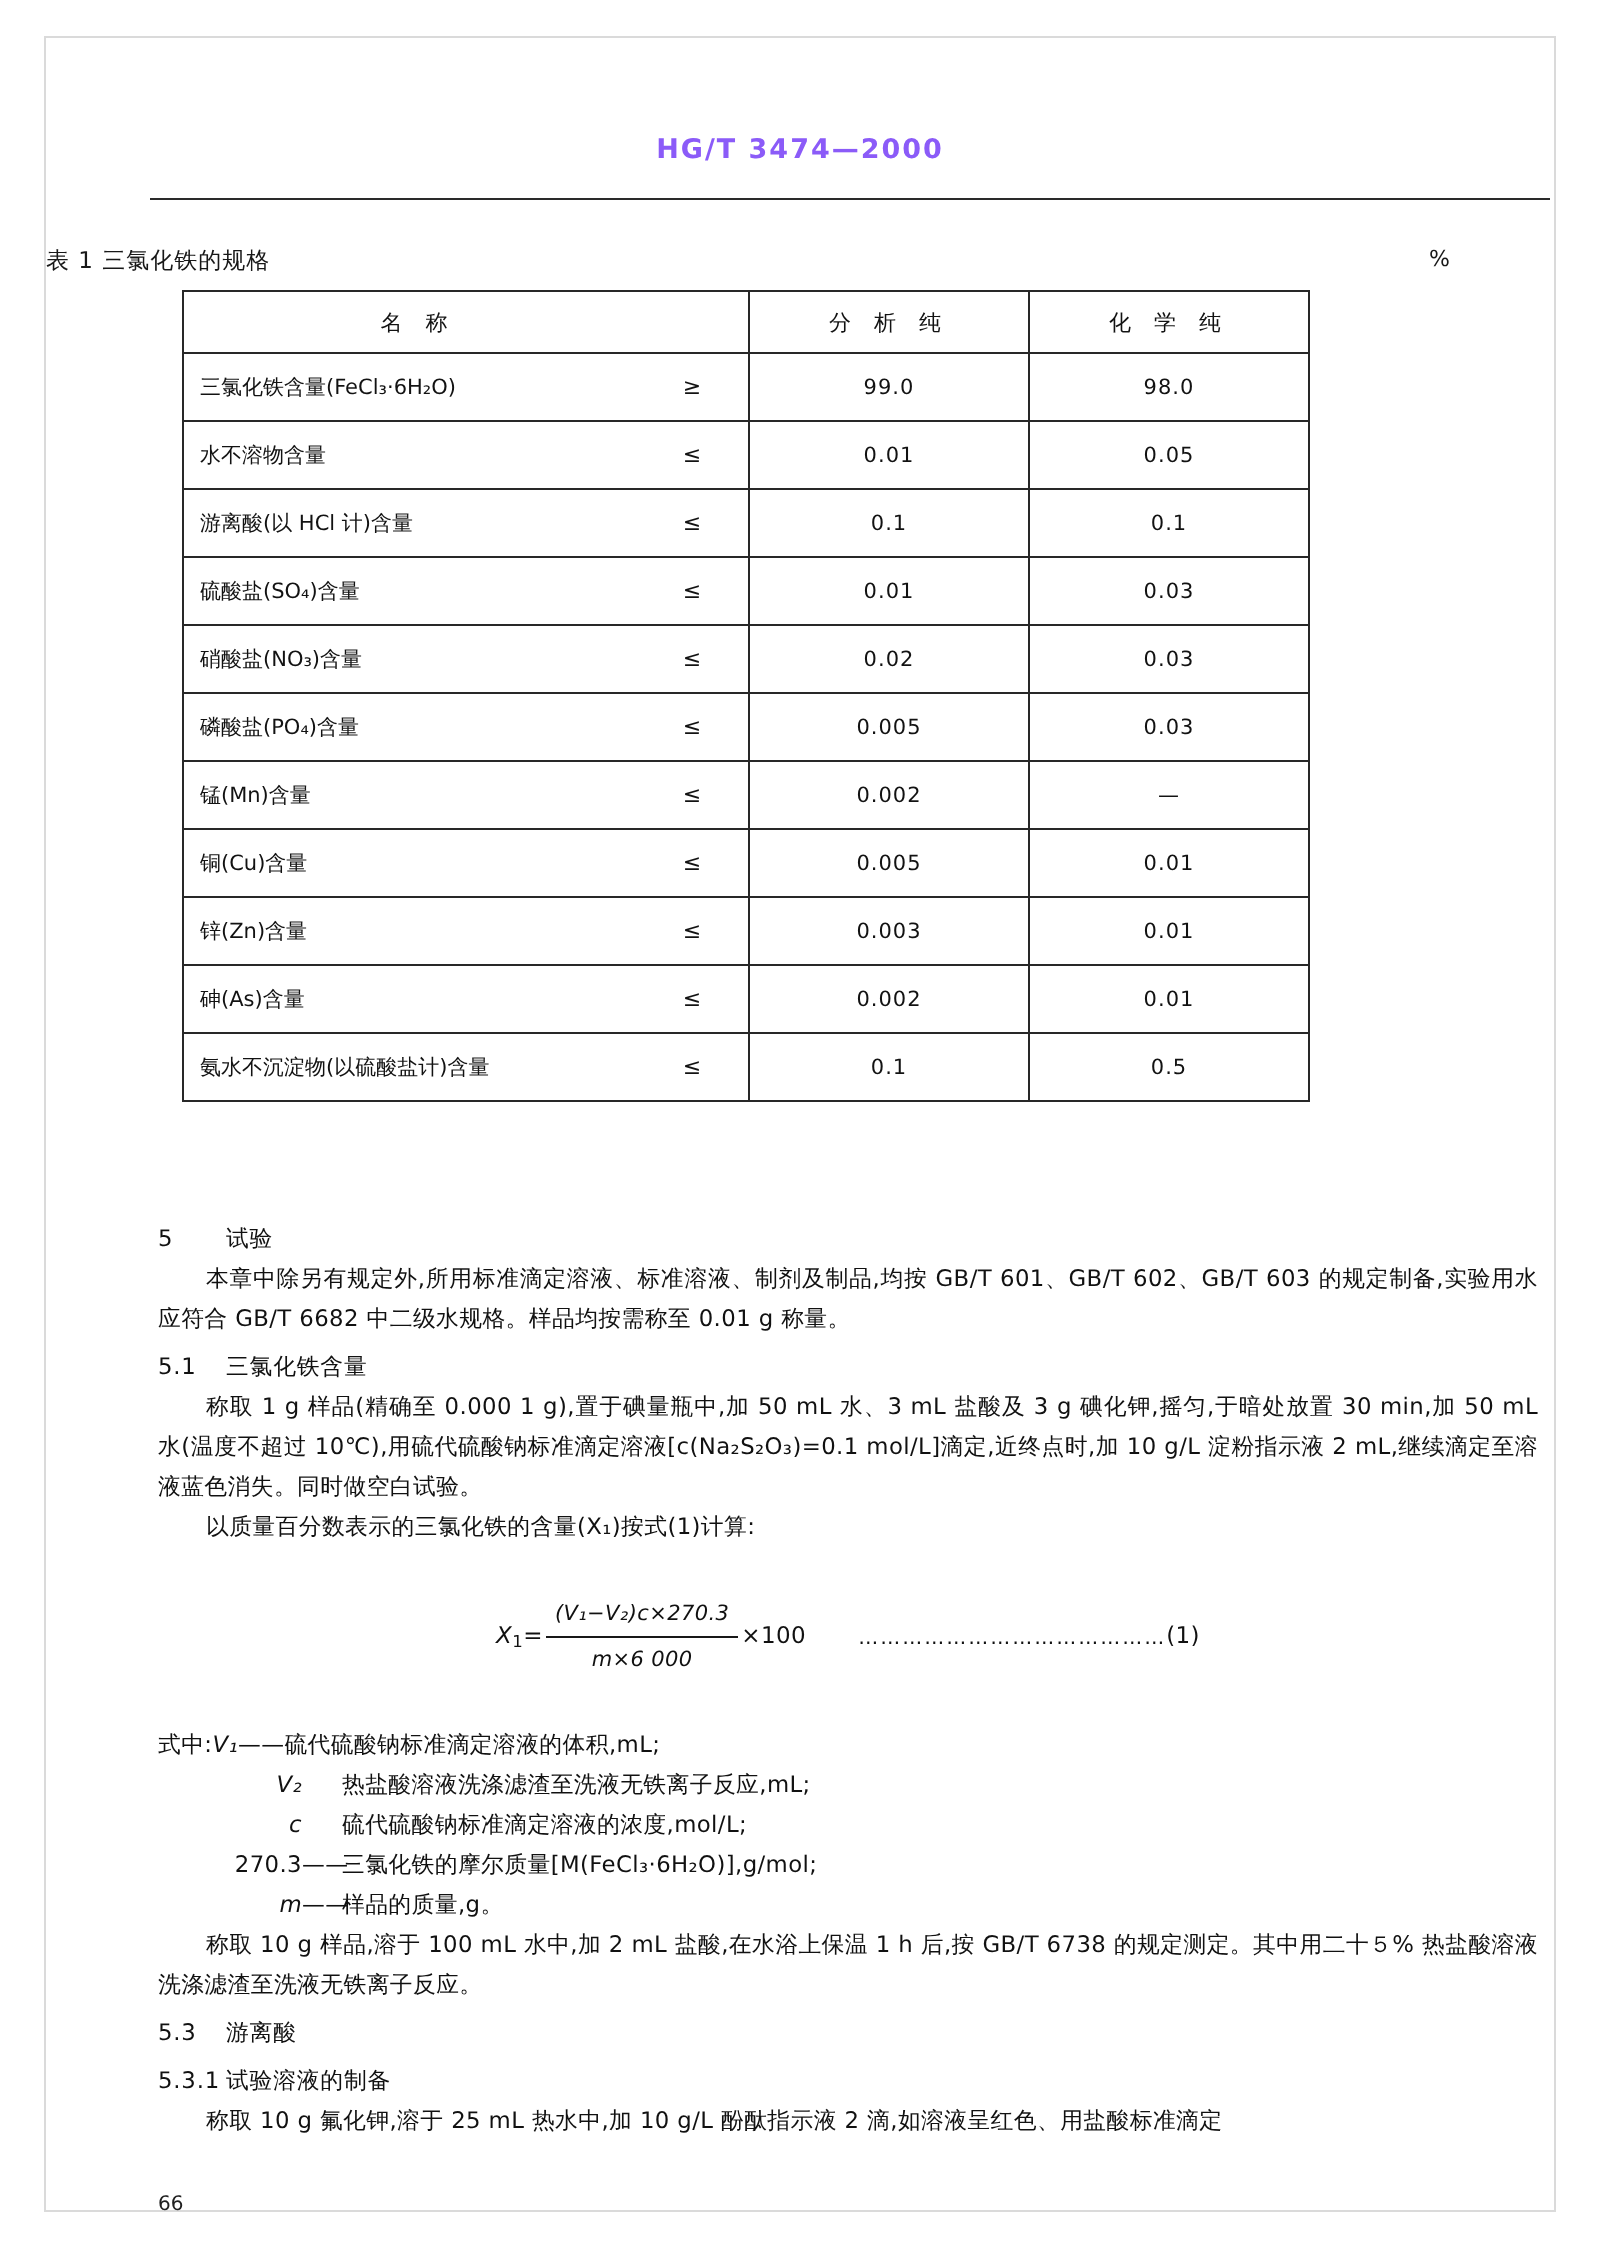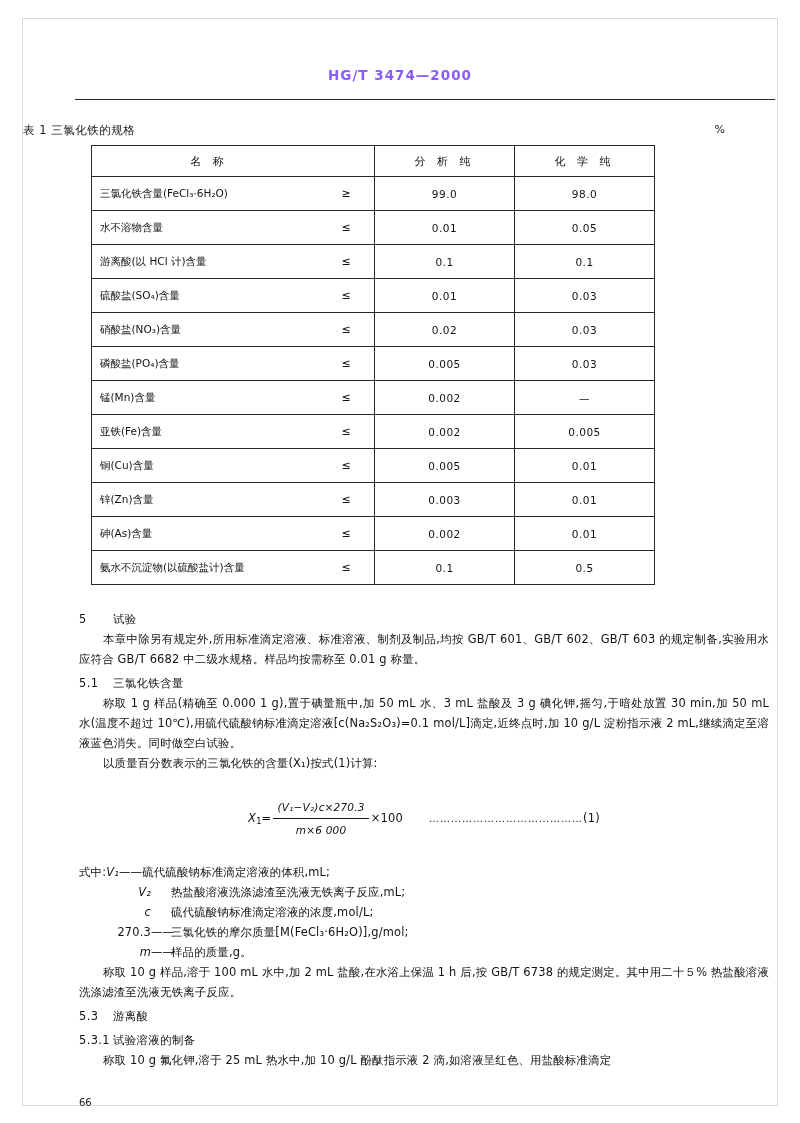--- a/index.html
+++ b/index.html
@@ -247,26 +247,20 @@
             <td class="c-val">0.005</td>
             <td class="c-val">0.03</td>
           </tr>
           <tr>
             <td class="c-name">锰(Mn)含量</td>
             <td class="c-sym">≤</td>
             <td class="c-val">0.002</td>
             <td class="c-val">—</td>
           </tr>
           <tr>
-            <td class="c-name">亚铁(Fe)含量</td>
-            <td class="c-sym">≤</td>
-            <td class="c-val">0.002</td>
-            <td class="c-val">0.005</td>
-          </tr>
-          <tr>
             <td class="c-name">铜(Cu)含量</td>
             <td class="c-sym">≤</td>
             <td class="c-val">0.005</td>
             <td class="c-val">0.01</td>
           </tr>
           <tr>
             <td class="c-name">锌(Zn)含量</td>
             <td class="c-sym">≤</td>
             <td class="c-val">0.003</td>
             <td class="c-val">0.01</td>

